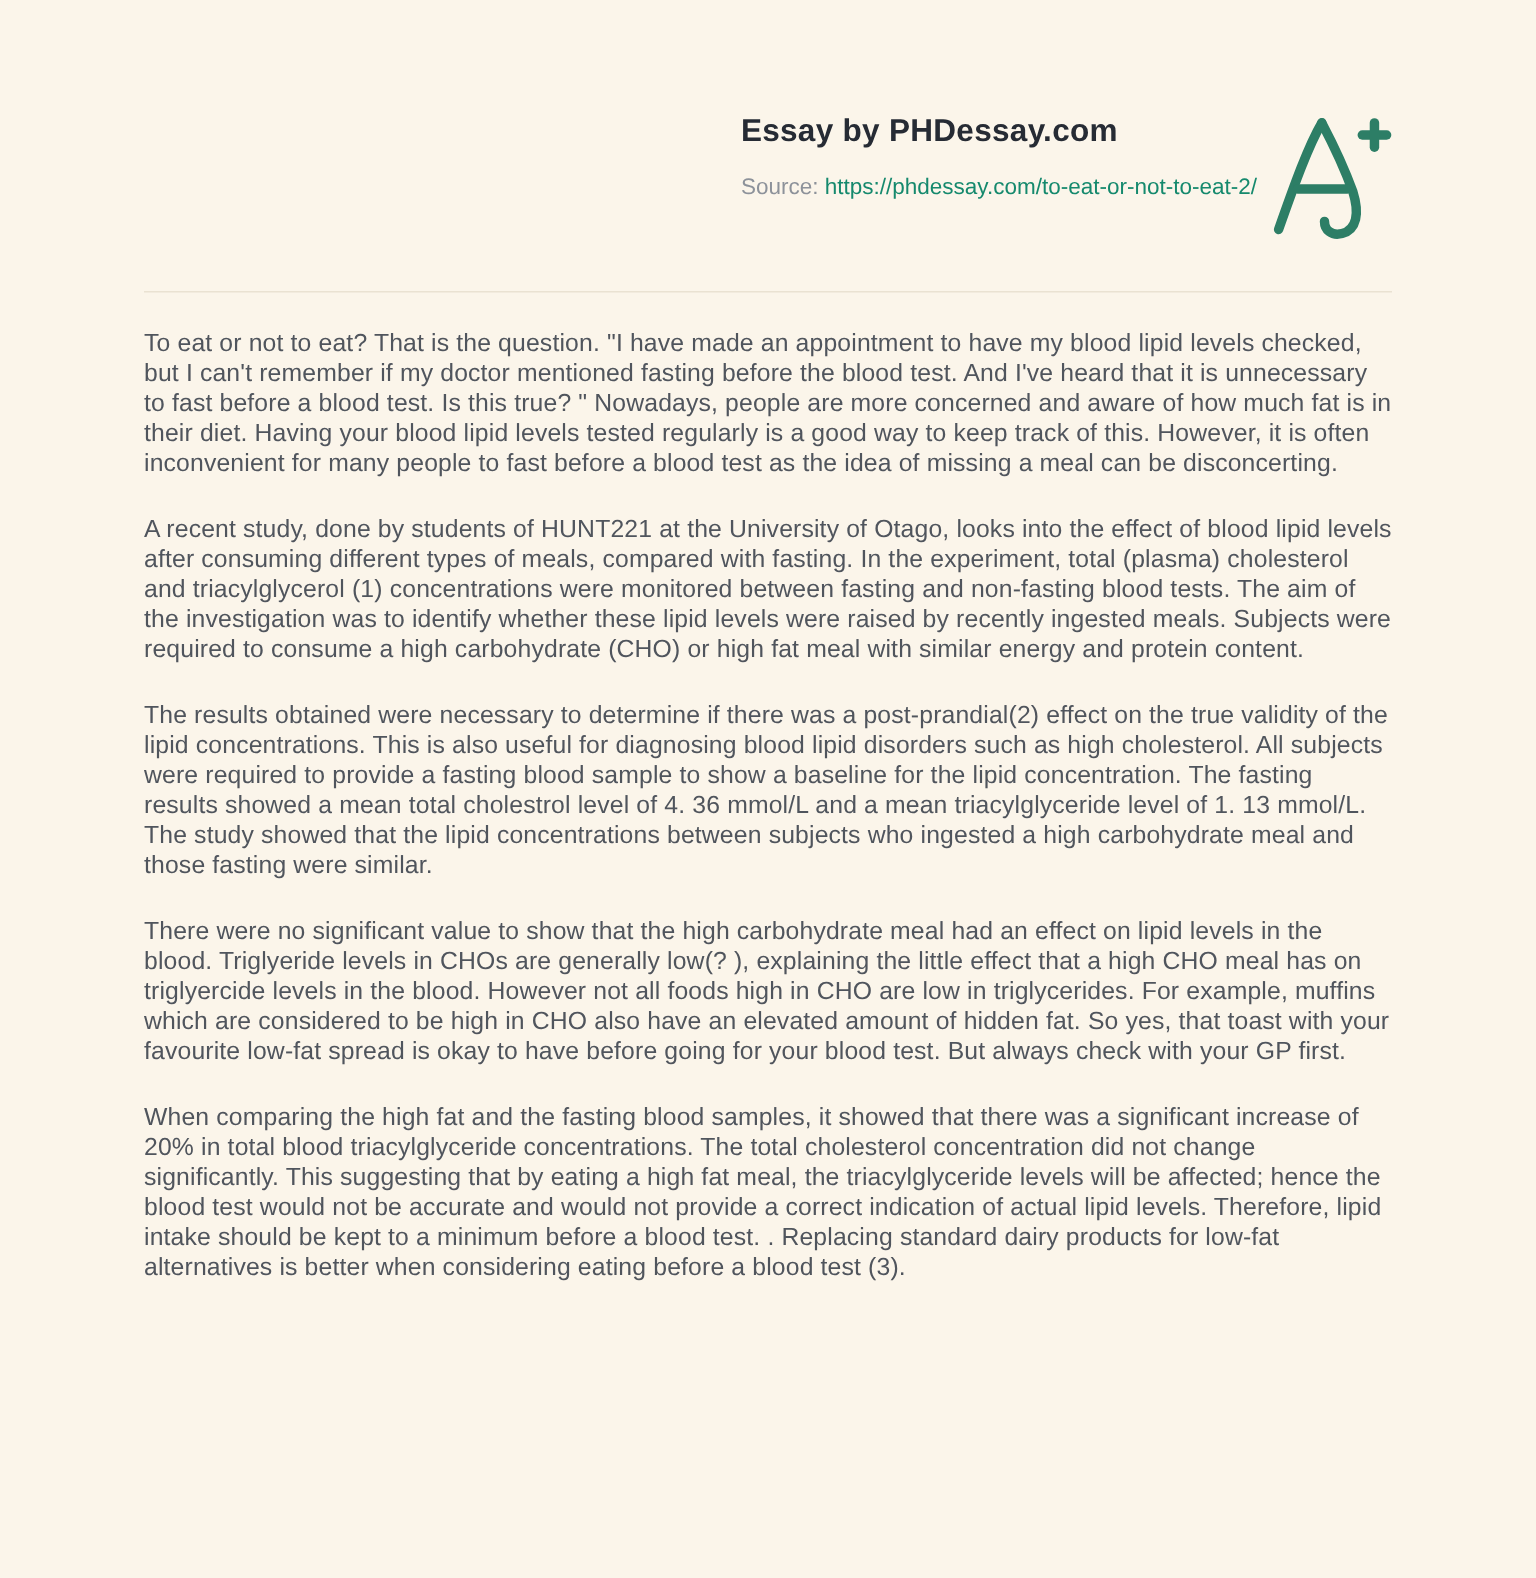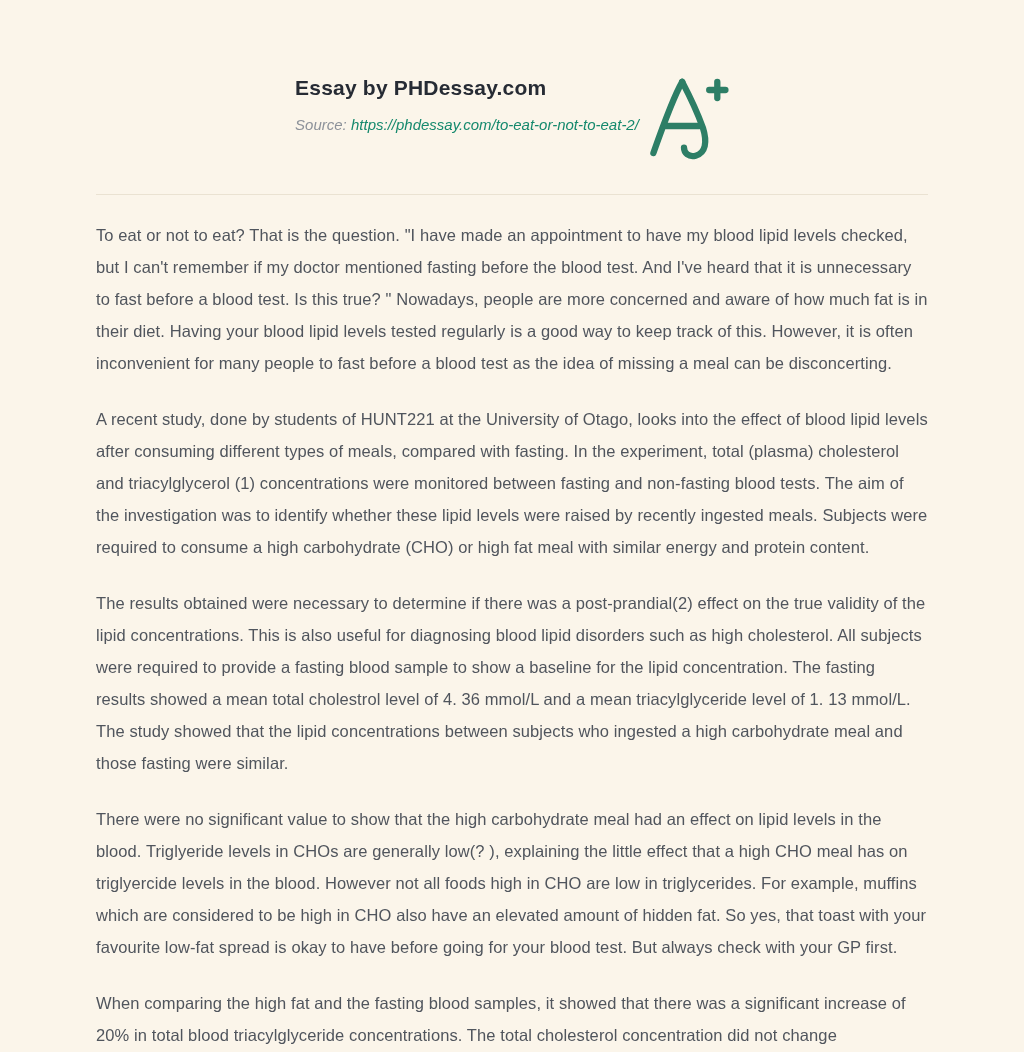--- a/index.html
+++ b/index.html
@@ -15,36 +15,35 @@
   }
   .page {
     padding: 0 96px;
     box-sizing: border-box;
     width: 1024px;
     height: 1052px;
     overflow: hidden;
   }
   .header {
     display: flex;
-    justify-content: center;
+    justify-content: flex-end;
     align-items: flex-start;
     padding-top: 76px;
   }
   .brand {
     margin: 0;
     font-size: 21px;
     font-weight: 700;
     color: #262b34;
     letter-spacing: 0.2px;
   }
   .source-line {
     margin: 16px 0 0 0;
     font-size: 15px;
     color: #8d929a;
-    font-style: italic;
   }
   .source-line a {
     color: #15896d;
     text-decoration: none;
   }
   .logo {
     margin-top: -6px;
     width: 90px;
     height: 94px;
     flex: 0 0 auto;
@@ -65,21 +64,21 @@
     font-weight: 700;
     color: #1e232d;
     letter-spacing: 0.2px;
   }
   .essay-body {
     margin-top: 6px;
   }
   .para {
     margin: 24px 0 0 0;
     font-size: 16.5px;
-    line-height: 32px;
+    line-height: 20px;
     color: #50555d;
     letter-spacing: 0.1px;
   }
 </style>
 </head>
 <body>
 
 <div class="page">
 
   <div class="header">

